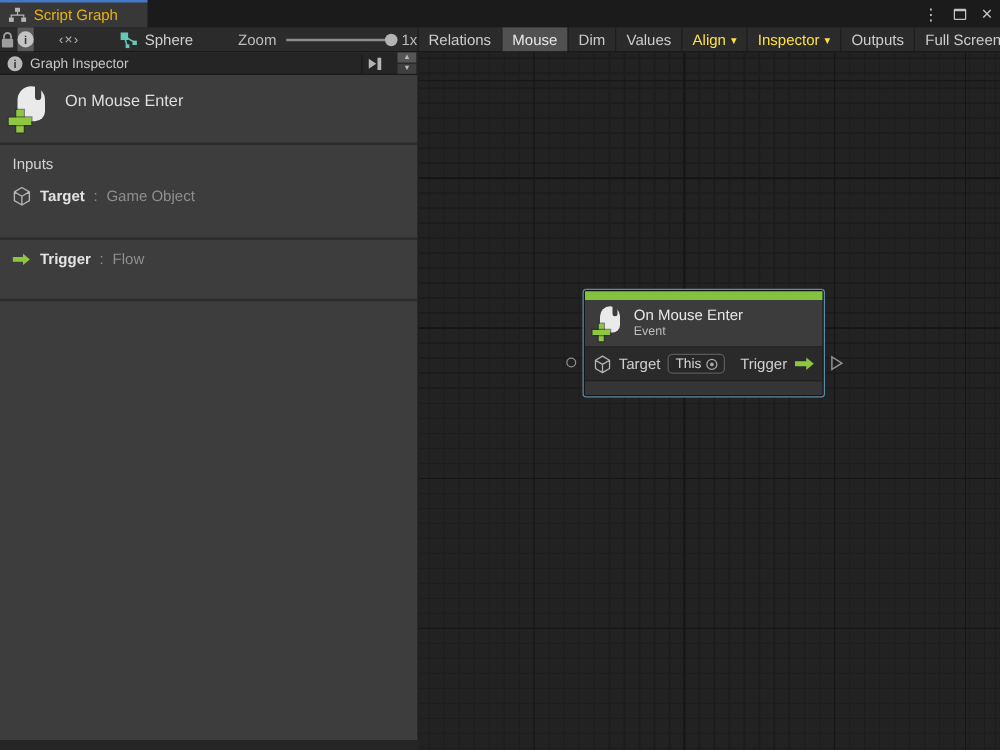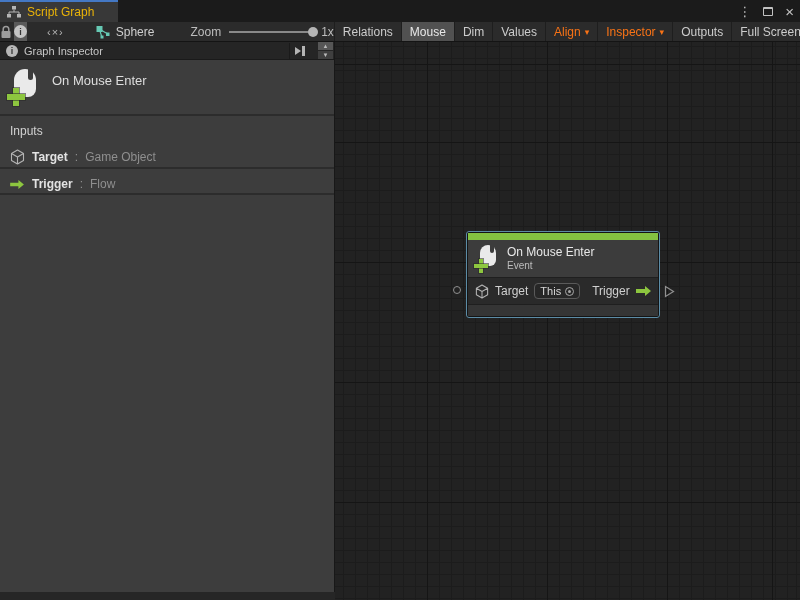--- a/index.html
+++ b/index.html
@@ -31,21 +31,21 @@
   .tb-code { width:46px; margin-left:18px; color:#b5b5b5; letter-spacing:1px; font-size:11px; }
   .tb-sphere { display:flex; align-items:center; gap:6px; margin-left:32px; color:#cfcfcf; }
   .zoom-wrap { display:flex; align-items:center; margin-left:36px; gap:8px; color:#bdbdbd; }
   .zoom-track { width:84px; height:2px; background:#8a8a8a; position:relative; }
   .zoom-handle { position:absolute; right:-5px; top:-4px; width:10px; height:10px;
                  border-radius:50%; background:#b4b4b4; }
   .tb-right { margin-left:auto; display:flex; align-items:stretch; }
   .tb-btn { display:flex; align-items:center; gap:4px; padding:0 8px; border-left:1px solid #1e1e1e;
             color:#cccccc; white-space:nowrap; }
   .tb-btn.selected { background:#515151; color:#e8e8e8; }
-  .tb-btn.disabled { color:#f97316; }
+  .tb-btn.disabled { color:#fde047; }
   .dd-arrow { font-size:9px; }
 
   
   .inspector { position:absolute; left:0; top:42px; width:335px; height:550px; background:#3d3d3d;
                border-right:1px solid #181818; }
   .insp-header { height:18px; background:#252525; border-bottom:1px solid #1a1a1a; display:flex;
                  align-items:center; gap:6px; padding-left:6px; font-size:11px; color:#c6c6c6; }
   .insp-header .info-badge { width:12px; height:12px; background:#b8b8b8; }
   .insp-header-spacer { flex:1; }
   .dock-btn { display:flex; align-items:center; justify-content:center; width:20px; height:16px;
@@ -58,21 +58,21 @@
   .insp-unit { display:flex; align-items:flex-start; gap:13px; padding:9px 10px 9px 9px;
                border-bottom:2px solid #2c2c2c; min-height:52px; }
   .unit-title { font-size:13px; color:#dedede; margin-top:4px; }
 
   .insp-coroutine { display:flex; align-items:center; padding:9px 10px; border-bottom:2px solid #2c2c2c;
                     font-size:12px; color:#cfcfcf; height:33px; }
   .insp-coroutine .lbl { width:118px; }
   .checkbox { width:14px; height:14px; background:#2d2d2d; border:1px solid #191919; appearance:none;
               -webkit-appearance:none; }
 
-  .insp-section { border-bottom:2px solid #2c2c2c; padding:8px 10px 2px; }
+  .insp-section { border-bottom:2px solid #2c2c2c; padding:8px 10px 25px; }
   .section-title { font-size:12px; color:#d2d2d2; margin-bottom:11px; }
   .port-row { display:flex; align-items:center; gap:7px; font-size:12px; }
   .port-name { font-weight:bold; color:#e3e3e3; }
   .port-type { color:#8f8f8f; }
   .bottom-edge { position:absolute; left:0; top:592px; width:335px; height:8px; background:#262626; }
 
   
   .mouse { position:relative; flex:none; }
   .mouse.big { width:30px; height:36px; }
   .mouse.small { width:22px; height:27px; }

